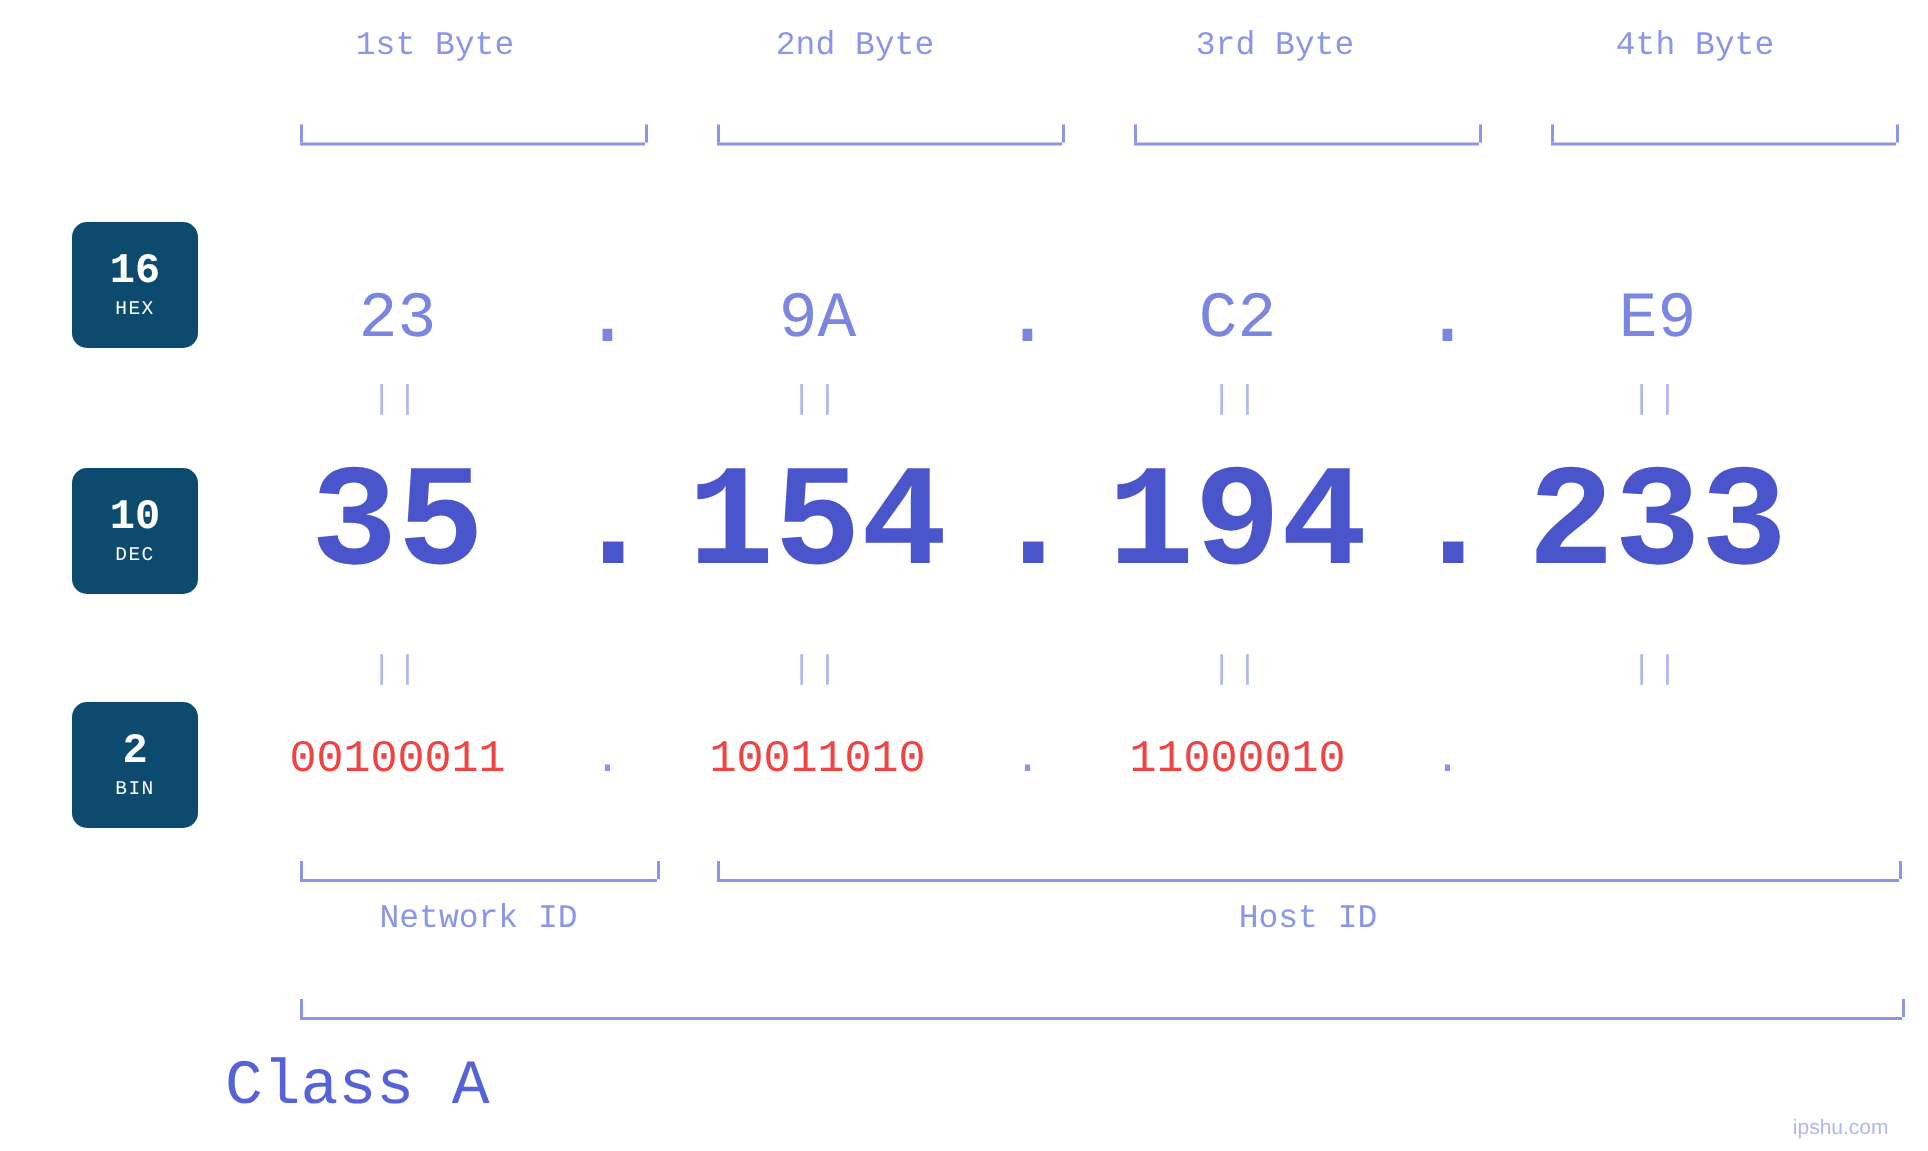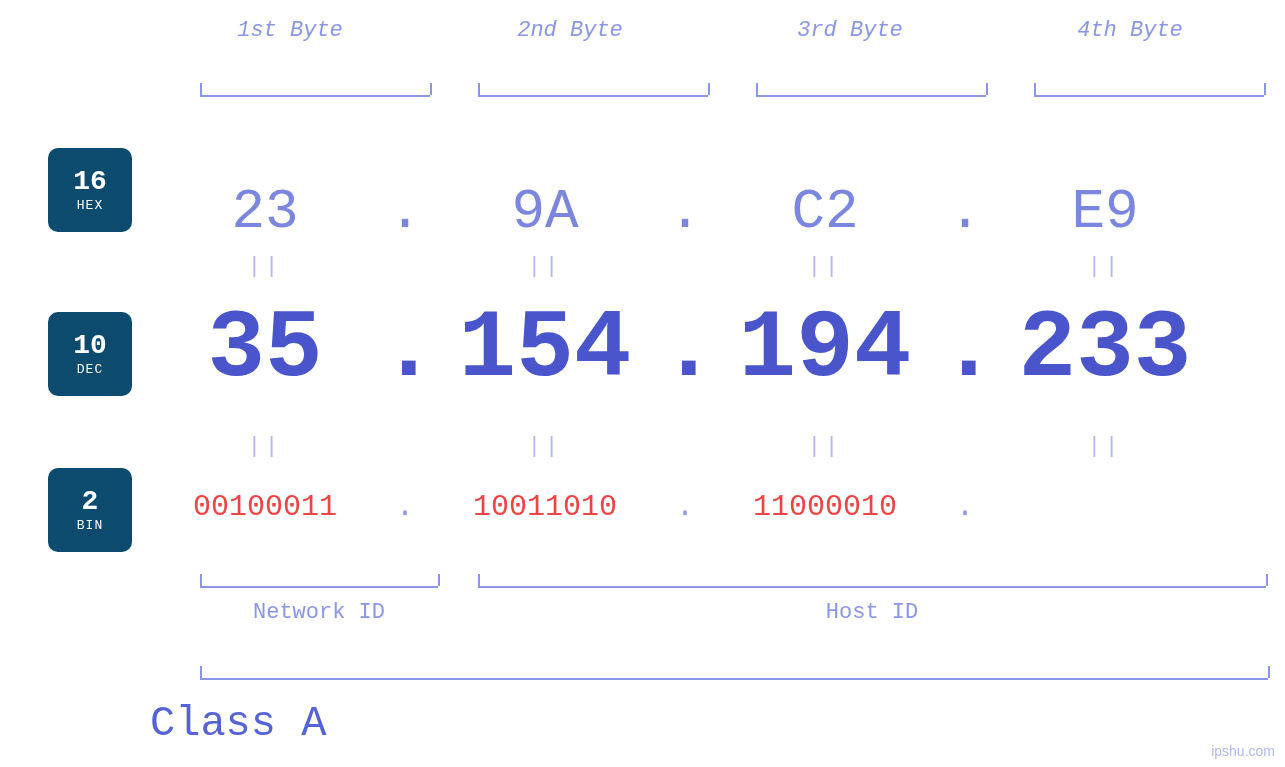--- a/index.html
+++ b/index.html
@@ -58,21 +58,20 @@
     .badge-hex { top: 148px; }
     .badge-dec { top: 312px; }
     .badge-bin { top: 468px; }
 
     .byte-header {
       color: #8b96e8;
       font-size: 22px;
       font-family: 'Courier New', Courier, monospace;
       text-align: center;
       width: 220px;
-      font-style: italic;
     }
 
     
     .display-row {
       display: flex;
       align-items: center;
       width: 100%;
     }
 
     .hex-row { margin-top: 40px; }
@@ -82,21 +81,21 @@
       text-align: center;
     }
 
     .dot-cell {
       width: 50px;
       text-align: center;
       color: #7b86e0;
     }
 
     .hex-value {
-      font-size: 56px;
+      font-size: 43px;
       color: #7b86e0;
       font-family: 'Courier New', Courier, monospace;
     }
 
     .dec-value {
       font-size: 96px;
       font-weight: bold;
       color: #4a55cc;
       font-family: 'Courier New', Courier, monospace;
     }
@@ -255,15 +254,15 @@
   <span style="position: absolute; top: 600px; left: 200px; width: 238px; text-align: center; color: #8b96e8; font-size: 22px; font-family: 'Courier New', Courier, monospace;">Network ID</span>
 
   <span style="position: absolute; top: 600px; left: 478px; width: 788px; text-align: center; color: #8b96e8; font-size: 22px; font-family: 'Courier New', Courier, monospace;">Host ID</span>
 
   <div style="position: absolute; top: 666px; left: 200px; width: 2px; height: 12px; background: #8b96e8;"></div>
   <div style="position: absolute; top: 678px; left: 200px; width: 1068px; height: 2px; background: #8b96e8;"></div>
   <div style="position: absolute; top: 666px; left: 1268px; width: 2px; height: 12px; background: #8b96e8;"></div>
 
   <span style="position: absolute; top: 700px; left: 150px; width: 1120px; text-align: left; color: #5562d8; font-size: 42px; font-family: 'Courier New', Courier, monospace;">Class A</span>
 
-  <span style="position: absolute; bottom: 8px; right: 10px; color: #b0b8f0; font-size: 14px; font-family: Arial, sans-serif;">ipshu.com</span>
+  <span style="position: absolute; bottom: 8px; right: 26px; color: #b0b8f0; font-size: 14px; font-family: Arial, sans-serif;">ipshu.com</span>
 
 </div>
 
 </body></html>

